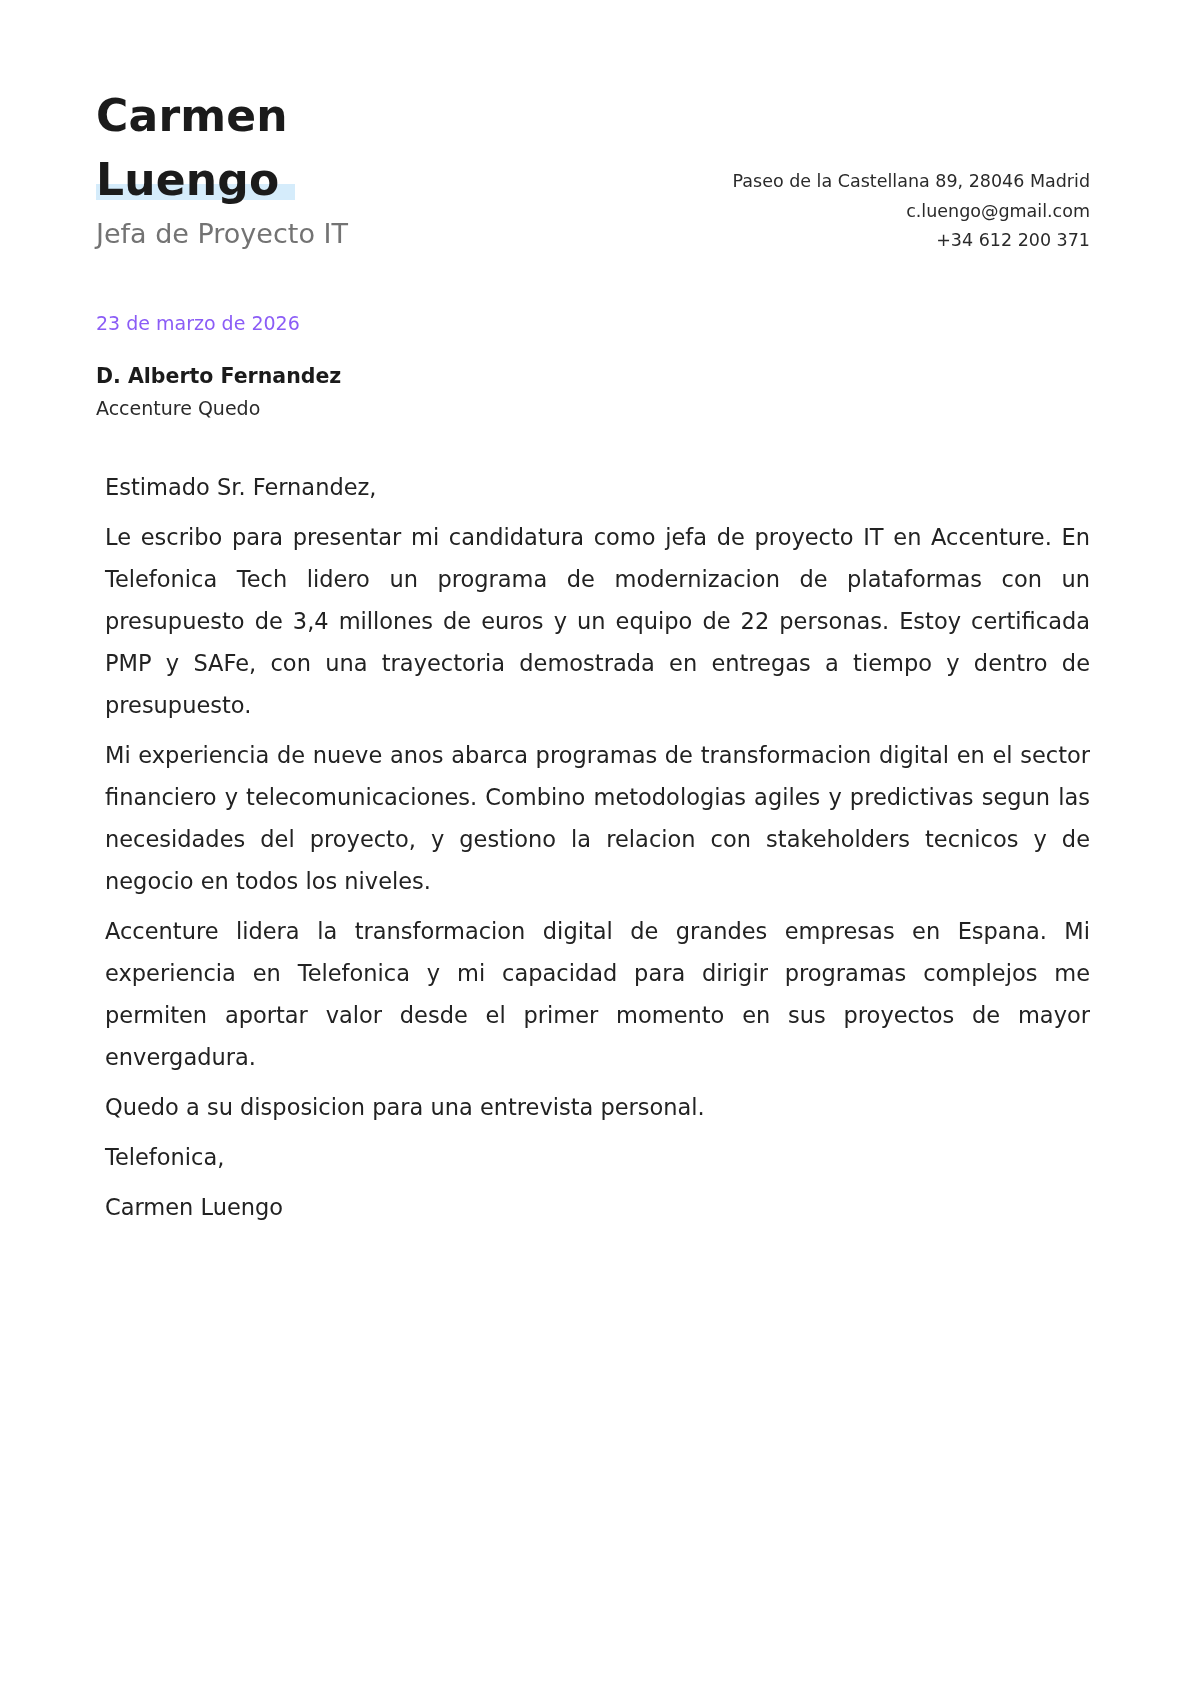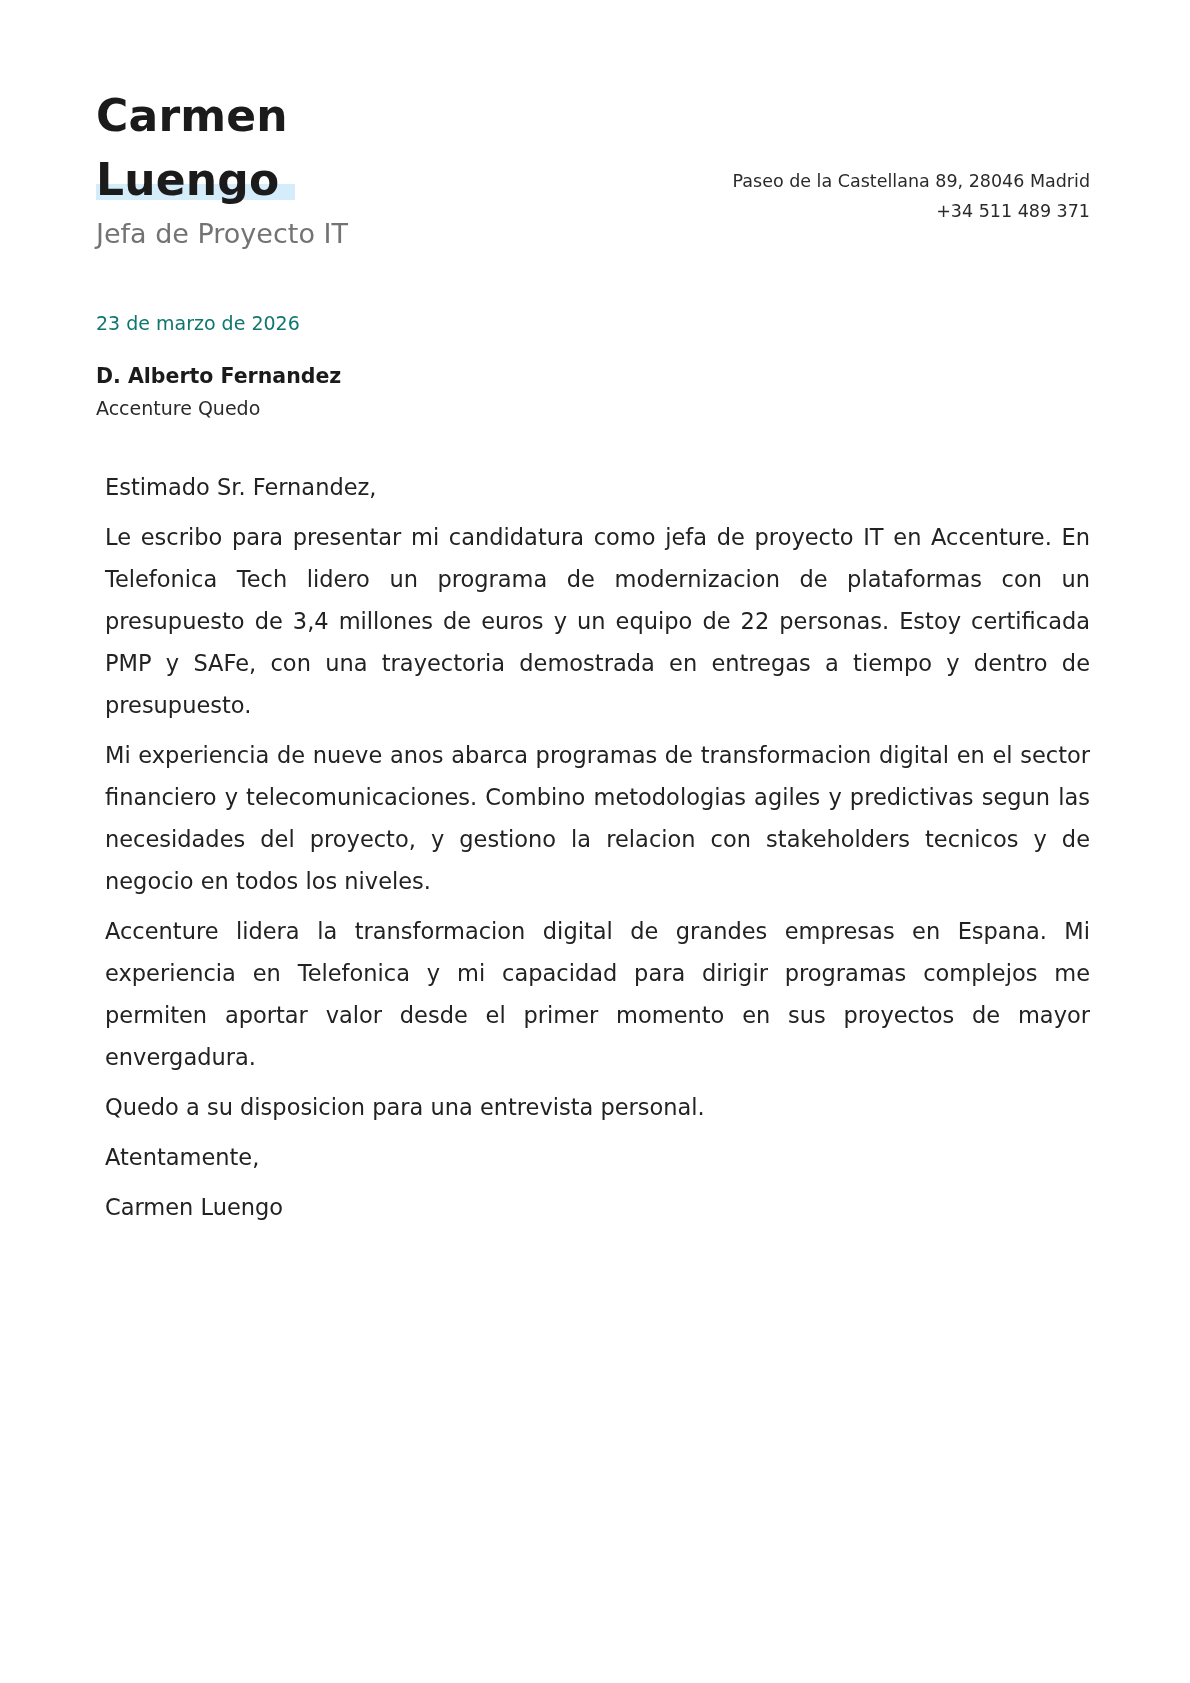--- a/index.html
+++ b/index.html
@@ -6,21 +6,21 @@
   body { width: 1190px; height: 1683px; position: relative; font-family: "DejaVu Sans", sans-serif; color: #222222; overflow: hidden; }
   .page { position: absolute; left: 0; top: 0; width: 1190px; height: 1683px; padding-left: 43px; }
   .header { position: absolute; left: 96px; top: 84px; width: 994px; height: 160px; }
   .name-block { position: absolute; left: 0; top: 0; }
   .name-line { font-weight: bold; font-size: 44px; line-height: 64px; color: #1b1b1b; letter-spacing: 0.2px; position: relative; white-space: nowrap; }
   .highlight { position: absolute; left: 0; top: 100px; width: 199px; height: 16px; background: #d5ecfb; z-index: 0; }
   .name-text { position: relative; z-index: 1; }
   .job-title { font-size: 27px; line-height: 28px; color: #737373; margin-top: 8px; }
   .contact { position: absolute; right: 0; top: 83px; text-align: right; font-size: 17.5px; line-height: 29.5px; color: #2a2a2a; }
   .contact div { white-space: nowrap; }
-  .date { position: absolute; left: 96px; top: 309px; font-size: 19px; line-height: 28px; color: #0f766e; }
+  .date { position: absolute; left: 96px; top: 309px; font-size: 19px; line-height: 28px; color: #8b5cf6; }
   .recipient { position: absolute; left: 96px; top: 360px; }
   .recipient-name { font-weight: bold; font-size: 20.5px; line-height: 32px; color: #1b1b1b; }
   .recipient-company { font-size: 19px; line-height: 32px; color: #2a2a2a; }
   .body { position: absolute; left: 96px; top: 466px; width: 994px; font-size: 22.5px; line-height: 42px; color: #222222; }
   .body p { margin: 0 0 8px 9px; text-align: justify; }
   .body p.greet { margin-bottom: 8px; }
   .body p.plain { text-align: left; }
 </style>
 </head>
 <body>
@@ -29,34 +29,35 @@
 
   <div class="header">
     <div class="name-block">
       <div class="highlight"></div>
       <div class="name-line">Carmen</div>
       <div class="name-line"><span class="name-text">Luengo</span></div>
       <div class="job-title">Jefa de Proyecto IT</div>
     </div>
     <div class="contact">
       <div>Paseo de la Castellana 89, 28046 Madrid</div>
-      <div>+34 511 489 371</div>
+      <div>c.luengo@gmail.com</div>
+      <div>+34 612 200 371</div>
     </div>
   </div>
 
   <div class="date">23 de marzo de 2026</div>
 
   <div class="recipient">
     <div class="recipient-name">D. Alberto Fernandez</div>
     <div class="recipient-company">Accenture Quedo</div>
   </div>
 
   <div class="body">
     <p class="greet plain">Estimado Sr. Fernandez,</p>
     <p>Le escribo para presentar mi candidatura como jefa de proyecto IT en Accenture. En Telefonica Tech lidero un programa de modernizacion de plataformas con un presupuesto de 3,4 millones de euros y un equipo de 22 personas. Estoy certificada PMP y SAFe, con una trayectoria demostrada en entregas a tiempo y dentro de presupuesto.</p>
     <p>Mi experiencia de nueve anos abarca programas de transformacion digital en el sector financiero y telecomunicaciones. Combino metodologias agiles y predictivas segun las necesidades del proyecto, y gestiono la relacion con stakeholders tecnicos y de negocio en todos los niveles.</p>
     <p>Accenture lidera la transformacion digital de grandes empresas en Espana. Mi experiencia en Telefonica y mi capacidad para dirigir programas complejos me permiten aportar valor desde el primer momento en sus proyectos de mayor envergadura.</p>
     <p class="plain">Quedo a su disposicion para una entrevista personal.</p>
-    <p class="plain">Atentamente,</p>
+    <p class="plain">Telefonica,</p>
     <p class="plain">Carmen Luengo</p>
   </div>
 
 </div>
 
 </body></html>

